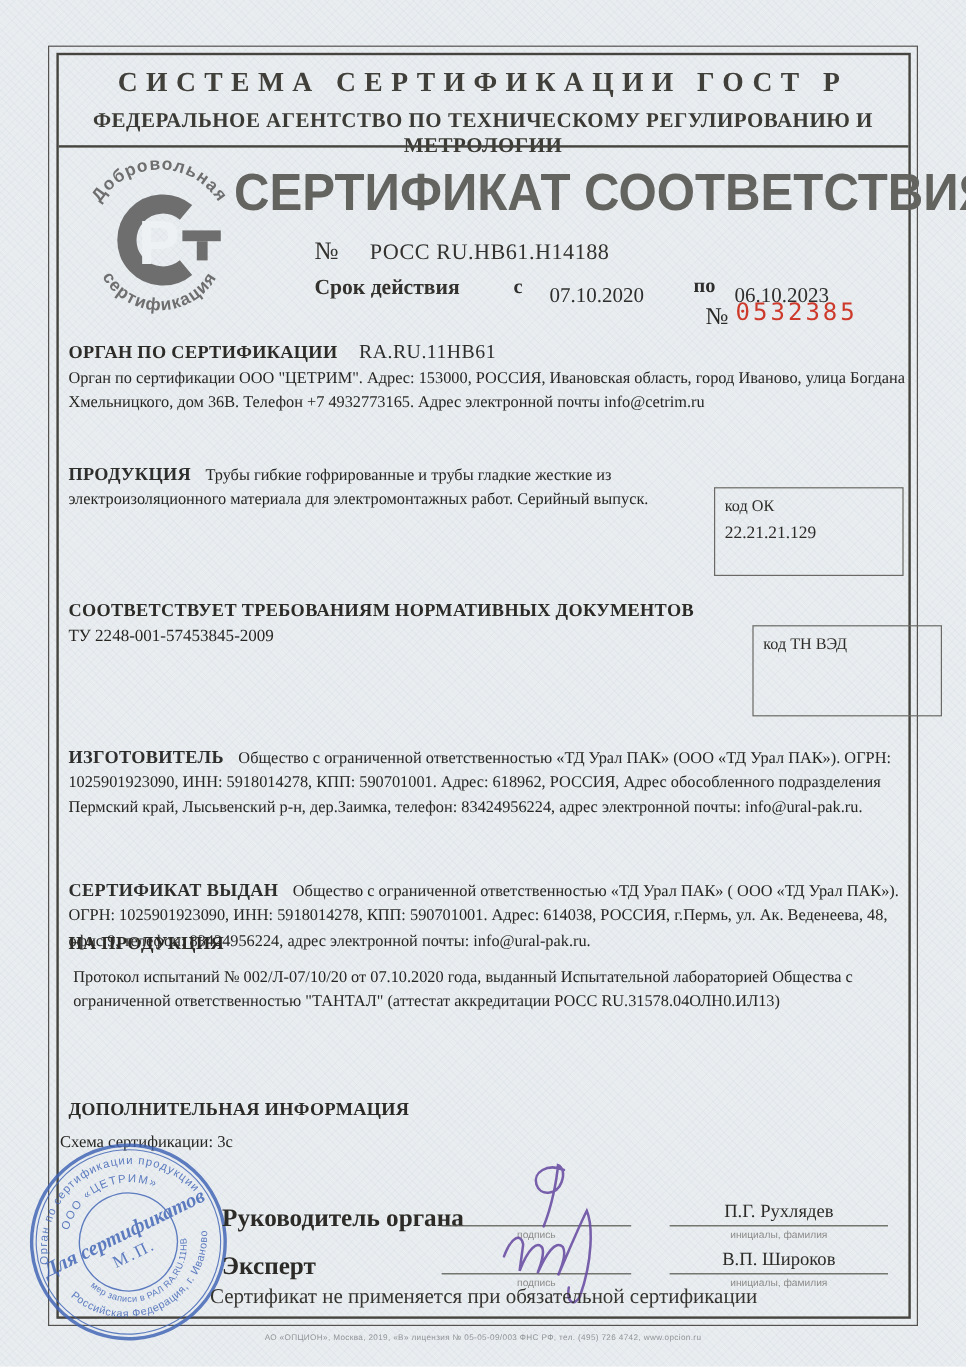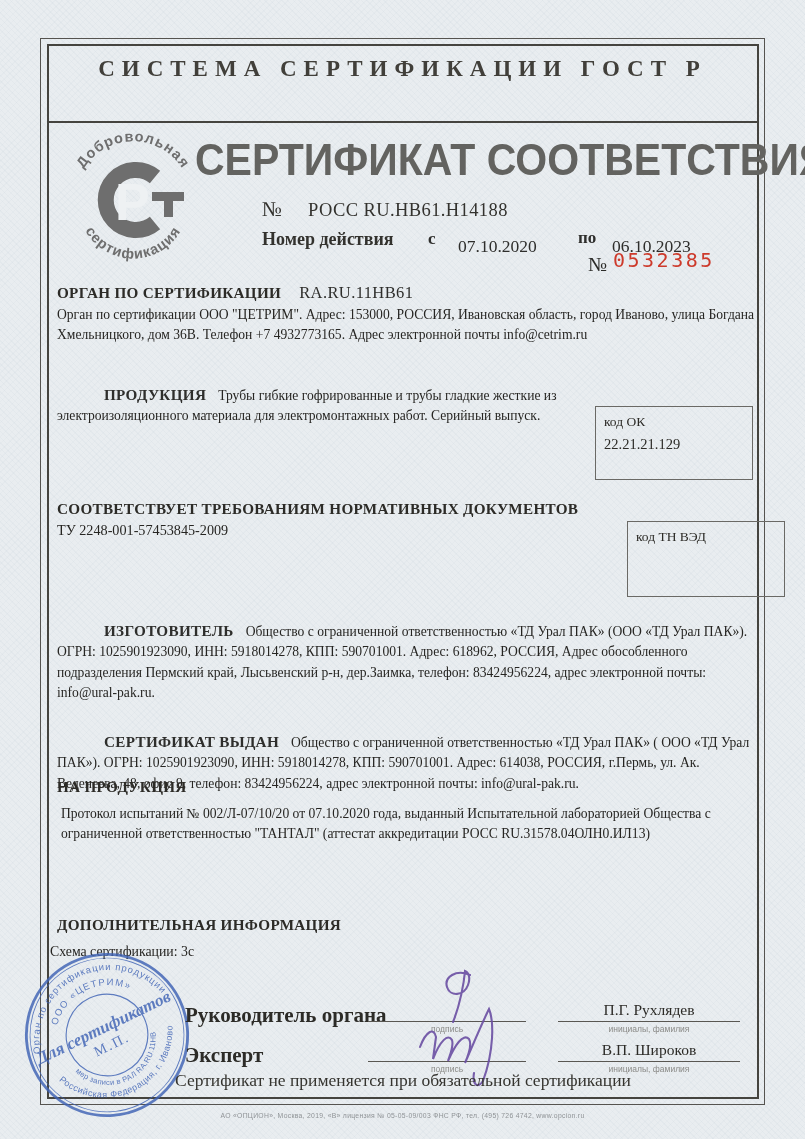--- a/index.html
+++ b/index.html
@@ -27,39 +27,40 @@
   .validity{top:229px;left:262px;font-size:18px;font-weight:700;color:#33322e;}
   .v-c{top:229px;left:428px;font-size:17px;font-weight:700;}
   .v-from{top:236px;left:458px;font-size:17.5px;}
   .v-po{top:228px;left:578px;font-size:17px;font-weight:700;}
   .v-to{top:236px;left:612px;font-size:17.5px;}
   .blank-no-sign{top:253px;left:588px;font-size:20px;color:#2b2b28;}
   .blank-no{top:248px;left:613px;font-family:"DejaVu Sans Mono", monospace;
             font-size:20px;letter-spacing:2.5px;color:#cd3a2b;text-align:right;}
   .sec-h{font-size:15.2px;font-weight:700;letter-spacing:.3px;color:#2c2b27;}
   .body-t{font-size:13.6px;line-height:1.5;color:#262522;}
-  .inline-h{font-size:15.2px;font-weight:700;letter-spacing:.3px;margin-right:8px;margin-left:47px;}
+  .inline-h{font-size:15.2px;font-weight:700;letter-spacing:.3px;margin-right:8px;}
   .codebox{border:1px solid #6a6965;padding:5px 8px;font-size:13.5px;line-height:1.55;color:#2c2b27;background:transparent;}
   .sig-label{font-size:21px;font-weight:700;color:#2c2b27;}
   .sig-line{border-bottom:1.3px solid #595752;height:0;}
   .sig-cap{font-family:"Liberation Sans", sans-serif;font-size:8.5px;color:#8b8b88;text-align:center;}
   .sig-name{font-size:15.5px;color:#2c2b27;text-align:center;}
   .foot-note{left:49px;right:48px;top:1070px;text-align:center;font-size:17.5px;color:#35342f;}
   .fine{left:0;right:0;top:1112px;text-align:center;font-family:"Liberation Sans", sans-serif;
         font-size:6.8px;color:#8f9396;letter-spacing:.3px;}
 </style>
 </head>
 <body>
 
 <div class="page">
 
   <div class="b-outer abs"></div>
   <div class="b-inner abs"></div>
 
   <div class="abs hdr1">СИСТЕМА СЕРТИФИКАЦИИ ГОСТ Р</div>
+  <div class="abs hdr2">ФЕДЕРАЛЬНОЕ АГЕНТСТВО ПО ТЕХНИЧЕСКОМУ РЕГУЛИРОВАНИЮ И МЕТРОЛОГИИ</div>
   <div class="abs hdr-rule"></div>
 
   <div class="abs" style="left:52px;top:122px;width:160px;height:150px;">
     <svg width="160" height="150" viewBox="0 0 160 150">
       <defs>
         <path id="rst-top" d="M 24,88 A 58 58 0 1 1 138,88" fill="none"></path>
         <path id="rst-bot" d="M 27,92 A 55 55 0 0 0 135,92" fill="none"></path>
       </defs>
       <text font-family="Liberation Sans, sans-serif" font-size="14.5" font-weight="700" fill="#6e6e6e" letter-spacing="1">
         <textPath href="#rst-top" startOffset="50%" text-anchor="middle">Добровольная</textPath>
@@ -75,21 +76,21 @@
       </g>
     </svg>
   </div>
 
   <div class="abs title">СЕРТИФИКАТ СООТВЕТСТВИЯ</div>
 
   <div class="abs numrow">
     <span>№</span><span class="val">РОСС RU.НВ61.Н14188</span>
   </div>
 
-  <div class="abs validity">Номер действия</div>
+  <div class="abs validity">Срок действия</div>
   <div class="abs v-c">с</div>
   <div class="abs v-from">07.10.2020</div>
   <div class="abs v-po">по</div>
   <div class="abs v-to">06.10.2023</div>
 
   <div class="abs blank-no-sign">№</div>
   <div class="abs blank-no">0532385</div>
 
   <div class="abs" style="left:57px;top:283px;width:700px;">
     <span class="sec-h">ОРГАН ПО СЕРТИФИКАЦИИ</span>

